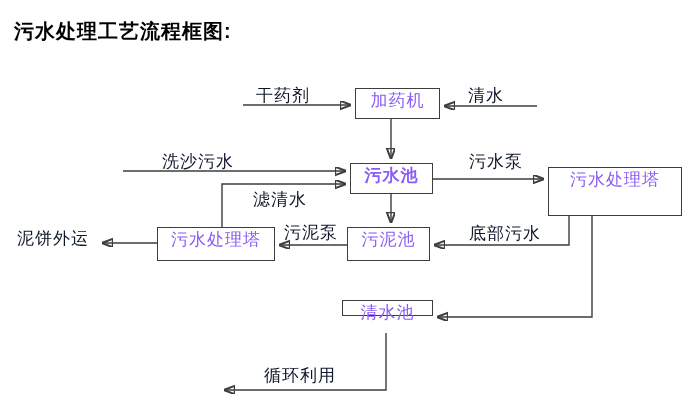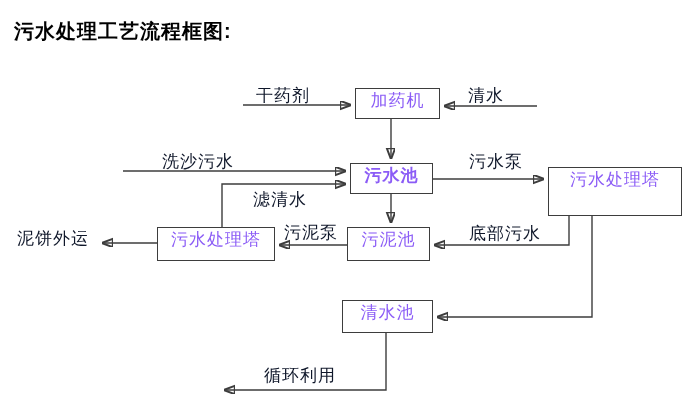--- a/index.html
+++ b/index.html
@@ -46,21 +46,21 @@
     font-size: 17px;
     color: #8b5cf6;
     letter-spacing: 1px;
     white-space: nowrap;
   }
   .node-dosing       { left: 355px; top:  88px; width:  85px; height: 31px; }
   .node-sewage-pool  { left: 350px; top: 163px; width:  83px; height: 31px; font-weight: bold; }
   .node-tower        { left: 548px; top: 167px; width: 134px; height: 49px; }
   .node-belt-press   { left: 157px; top: 227px; width: 118px; height: 34px; }
   .node-sludge-pool  { left: 347px; top: 227px; width:  83px; height: 34px; }
-  .node-clean-pool   { left: 342px; top: 300px; width:  91px; height: 33px; }
+  .node-clean-pool   { left: 342px; top: 300px; width:  91px; height: 16px; }
 
   .flow-label {
     position: absolute;
     font-size: 17px;
     color: #0f172a;
     letter-spacing: 1px;
     white-space: nowrap;
   }
   .lbl-dry-agent     { left: 256px; top:  84px; }
   .lbl-clean-water   { left: 468px; top:  84px; }

